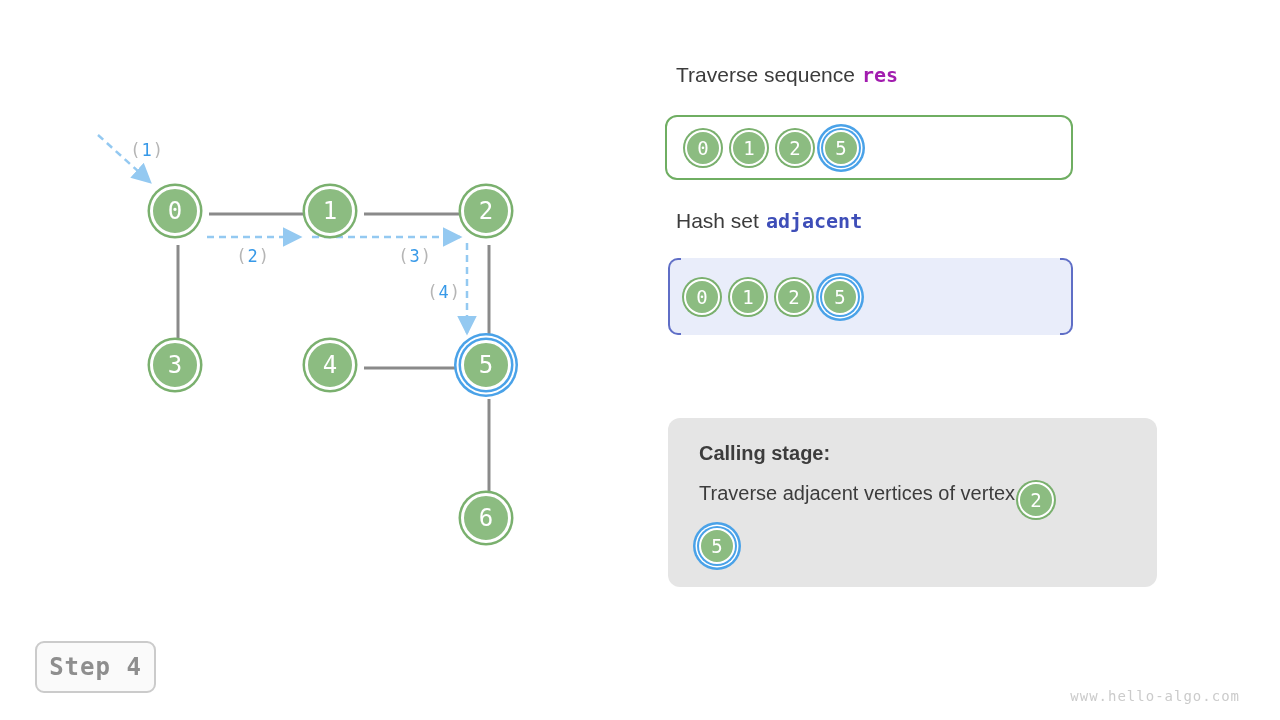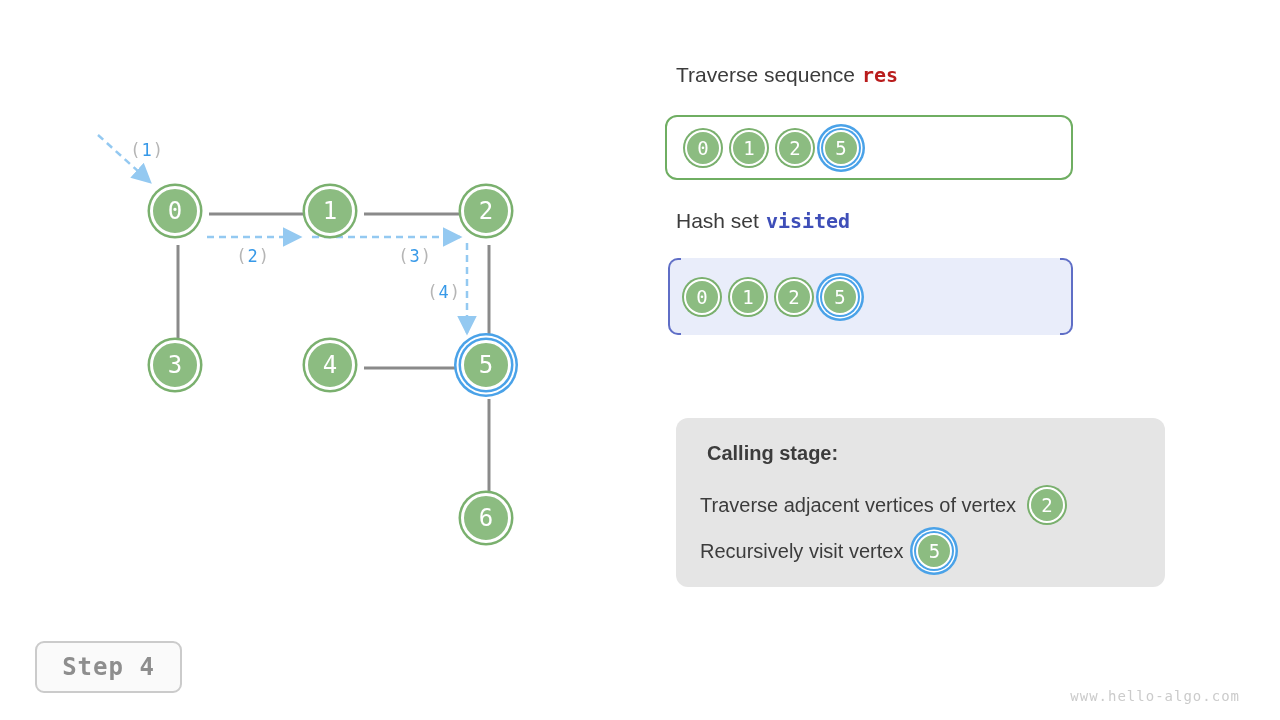--- a/index.html
+++ b/index.html
@@ -18,21 +18,21 @@
   .gnode.hl { box-shadow:0 0 0 2.5px #4AA2E8, 0 0 0 4.5px #ffffff, 0 0 0 7px #4AA2E8; }
 
   .alabel { position:absolute; transform:translate(-50%,-50%); white-space:nowrap;
     font:400 17px "DejaVu Sans Mono", monospace; letter-spacing:1px; }
   .alabel .paren { color:#B5B5B5; }
   .alabel .num   { color:#3799E8; }
 
   
   .panel-title { position:absolute; font-size:21px; color:#3C3C3C; white-space:nowrap; }
   .code { font-family:"DejaVu Sans Mono", monospace; font-weight:bold; font-size:20px; margin-left:7px; }
-  .code.green  { color:#b91c1c; }
+  .code.green  { color:#a21caf; }
   .code.indigo { color:#3E4EB8; }
 
   .anode { flex:0 0 auto; width:36px; height:36px; border-radius:50%;
     background:#8CBC81; border:2.5px solid #ffffff;
     box-shadow:0 0 0 2px #7AB06E;
     display:flex; align-items:center; justify-content:center;
     color:#ffffff; font:400 19px "DejaVu Sans Mono", monospace; }
   .anode.hl { box-shadow:0 0 0 2px #4AA2E8, 0 0 0 3.5px #ffffff, 0 0 0 6px #4AA2E8; }
 
   #res-box { position:absolute; left:665px; top:115px; width:408px; height:65px;
@@ -41,31 +41,31 @@
 
   #visited-box { position:absolute; left:668px; top:258px; width:405px; height:77px;
     background:#E9EDFA; border-radius:10px;
     display:flex; align-items:center; gap:10px; padding-left:16px; }
   #visited-box .br { position:absolute; top:0; bottom:0; width:13px;
     border:2.5px solid #5F6EC6; }
   #visited-box .br-left  { left:0;  border-right:none; border-radius:10px 0 0 10px; }
   #visited-box .br-right { right:0; border-left:none;  border-radius:0 10px 10px 0; }
 
   #calling-box { position:absolute; left:668px; top:418px; width:489px; height:169px;
-    background:#E5E5E5; border-radius:12px;margin-left:8px; }
+    background:#E5E5E5; border-radius:12px; }
   .call-heading { position:absolute; left:31px; top:24px;
     font-weight:bold; font-size:20px; color:#3C3C3C; }
-  .call-line { position:absolute; left:24px; height:46px;
-    display:flex; align-items:center; gap:13px;
+  .call-line { position:absolute; left:31px; height:46px;
+    display:flex; gap:3px;
     font-size:20px; color:#3C3C3C; white-space:nowrap; }
   #call-line-1 { top:64px; }
   #call-line-2 { top:110px; }
 
   
-  #step-badge { position:absolute; left:35px; top:641px; width:147px; height:52px;
+  #step-badge { position:absolute; left:35px; top:641px; width:121px; height:52px;
     background:#FAFAFA; border:2px solid #CBCBCB; border-radius:9px;
     display:flex; align-items:center; justify-content:center;
     font:bold 24px "DejaVu Sans Mono", monospace; color:#8E8E8E; letter-spacing:1px; }
   #watermark { position:absolute; right:40px; top:688px;
     font:400 14px "DejaVu Sans Mono", monospace; color:#CBCBCB; letter-spacing:1px; }
 </style>
 </head>
 <body>
 
 <div id="stage">
@@ -142,21 +142,21 @@
       </div>
     <div class="anode">
         <span>2</span>
       </div>
     <div class="anode hl">
         <span>5</span>
       </div>
   </div>
 
   <div class="panel-title" style="left:676px; top:209px;">
-    <span>Hash set</span><span class="code indigo">visited</span>
+    <span>Hash set</span><span class="code indigo">adjacent</span>
   </div>
 
   <div id="visited-box">
     <div class="br br-left"></div>
     <div class="br br-right"></div>
     <div class="anode">
         <span>0</span>
       </div>
     <div class="anode">
         <span>1</span>
@@ -171,21 +171,20 @@
 
   <div id="calling-box">
     <div class="call-heading">Calling stage:</div>
     <div class="call-line" id="call-line-1">
       <span>Traverse adjacent vertices of vertex</span>
       <div class="anode">
           <span>2</span>
         </div>
     </div>
     <div class="call-line" id="call-line-2">
-      <span>Recursively visit vertex</span>
       <div class="anode hl">
           <span>5</span>
         </div>
     </div>
   </div>
 
   <div id="step-badge">
     <span>Step 4</span>
   </div>
   <div id="watermark">www.hello-algo.com</div>

